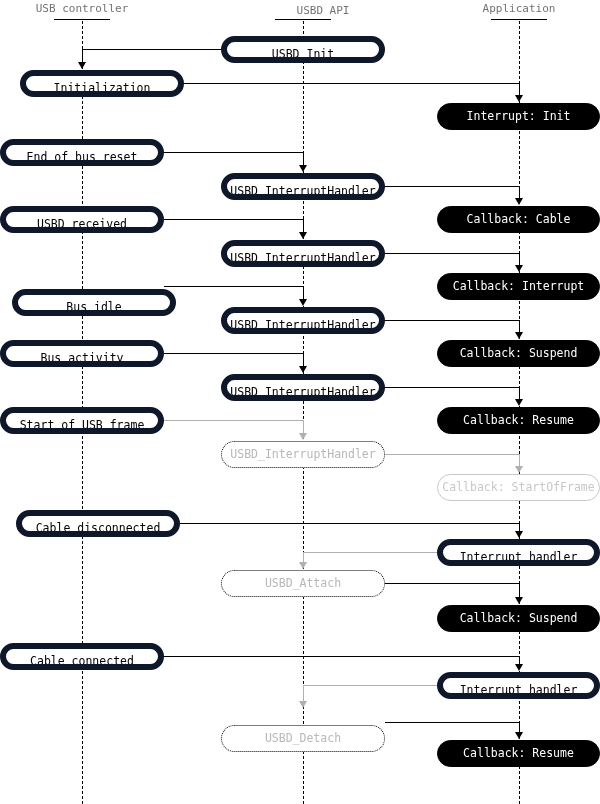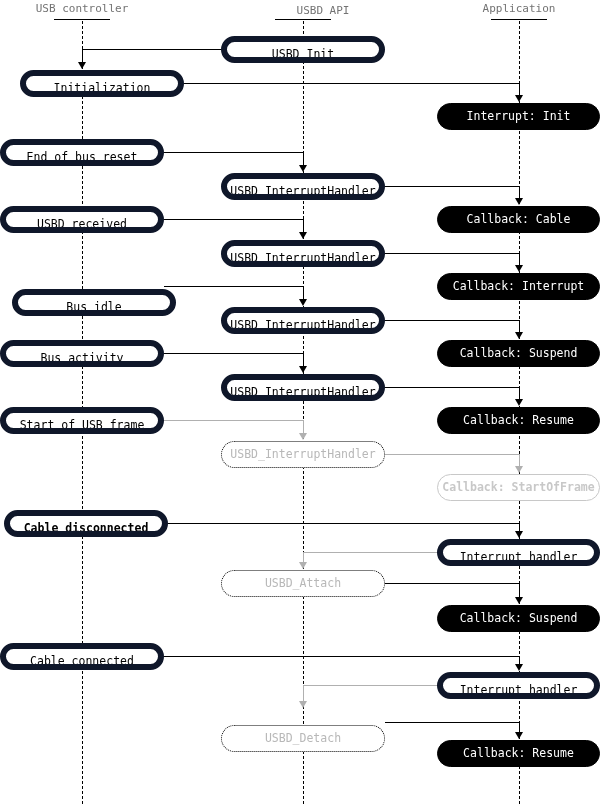--- a/index.html
+++ b/index.html
@@ -64,21 +64,20 @@
   }
   .node.dotted {
     background: #ffffff;
     border: 1px dotted #000000;
     color: #b8b8b8;
   }
   .node.ghost {
     background: #ffffff;
     border: 1px solid #c8c8c8;
     color: #c8c8c8;
-    font-weight: bold;
   }
 
   
   .seg-h {
     position: absolute;
     height: 0;
     border-top: 1px solid #000000;
   }
   .seg-v {
     position: absolute;
@@ -182,21 +181,21 @@
       <div class="node filled" style="left: 437px; top: 273px; width: 163px;">Callback: Interrupt</div>
       <div class="node solid" style="left: 12px; top: 273px; width: 164px; margin-top: 16px;">Bus idle</div>
       <div class="node solid" style="left: 221px; top: 307px; width: 164px;">USBD_InterruptHandler</div>
       <div class="node filled" style="left: 437px; top: 340px; width: 163px;">Callback: Suspend</div>
       <div class="node solid" style="left: 0px; top: 340px; width: 164px;">Bus activity</div>
       <div class="node solid" style="left: 221px; top: 374px; width: 164px;">USBD_InterruptHandler</div>
       <div class="node filled" style="left: 437px; top: 407px; width: 163px;">Callback: Resume</div>
       <div class="node solid" style="left: 0px; top: 407px; width: 164px;">Start of USB frame</div>
       <div class="node dotted" style="left: 221px; top: 441px; width: 164px;">USBD_InterruptHandler</div>
       <div class="node ghost" style="left: 437px; top: 474px; width: 163px;">Callback: StartOfFrame</div>
-      <div class="node solid" style="left: 4px; top: 510px; width: 164px; font-weight: bold;">Cable disconnected</div>
+      <div class="node solid" style="left: 16px; top: 510px; width: 164px;">Cable disconnected</div>
       <div class="node solid" style="left: 437px; top: 539px; width: 163px;">Interrupt handler</div>
       <div class="node dotted" style="left: 221px; top: 570px; width: 164px;">USBD_Attach</div>
       <div class="node filled" style="left: 437px; top: 605px; width: 163px;">Callback: Suspend</div>
       <div class="node solid" style="left: 0px; top: 643px; width: 164px;">Cable connected</div>
       <div class="node solid" style="left: 437px; top: 672px; width: 163px;">Interrupt handler</div>
       <div class="node dotted" style="left: 221px; top: 725px; width: 164px;">USBD_Detach</div>
       <div class="node filled" style="left: 437px; top: 740px; width: 163px;">Callback: Resume</div>
     </div>
 </div>
 

